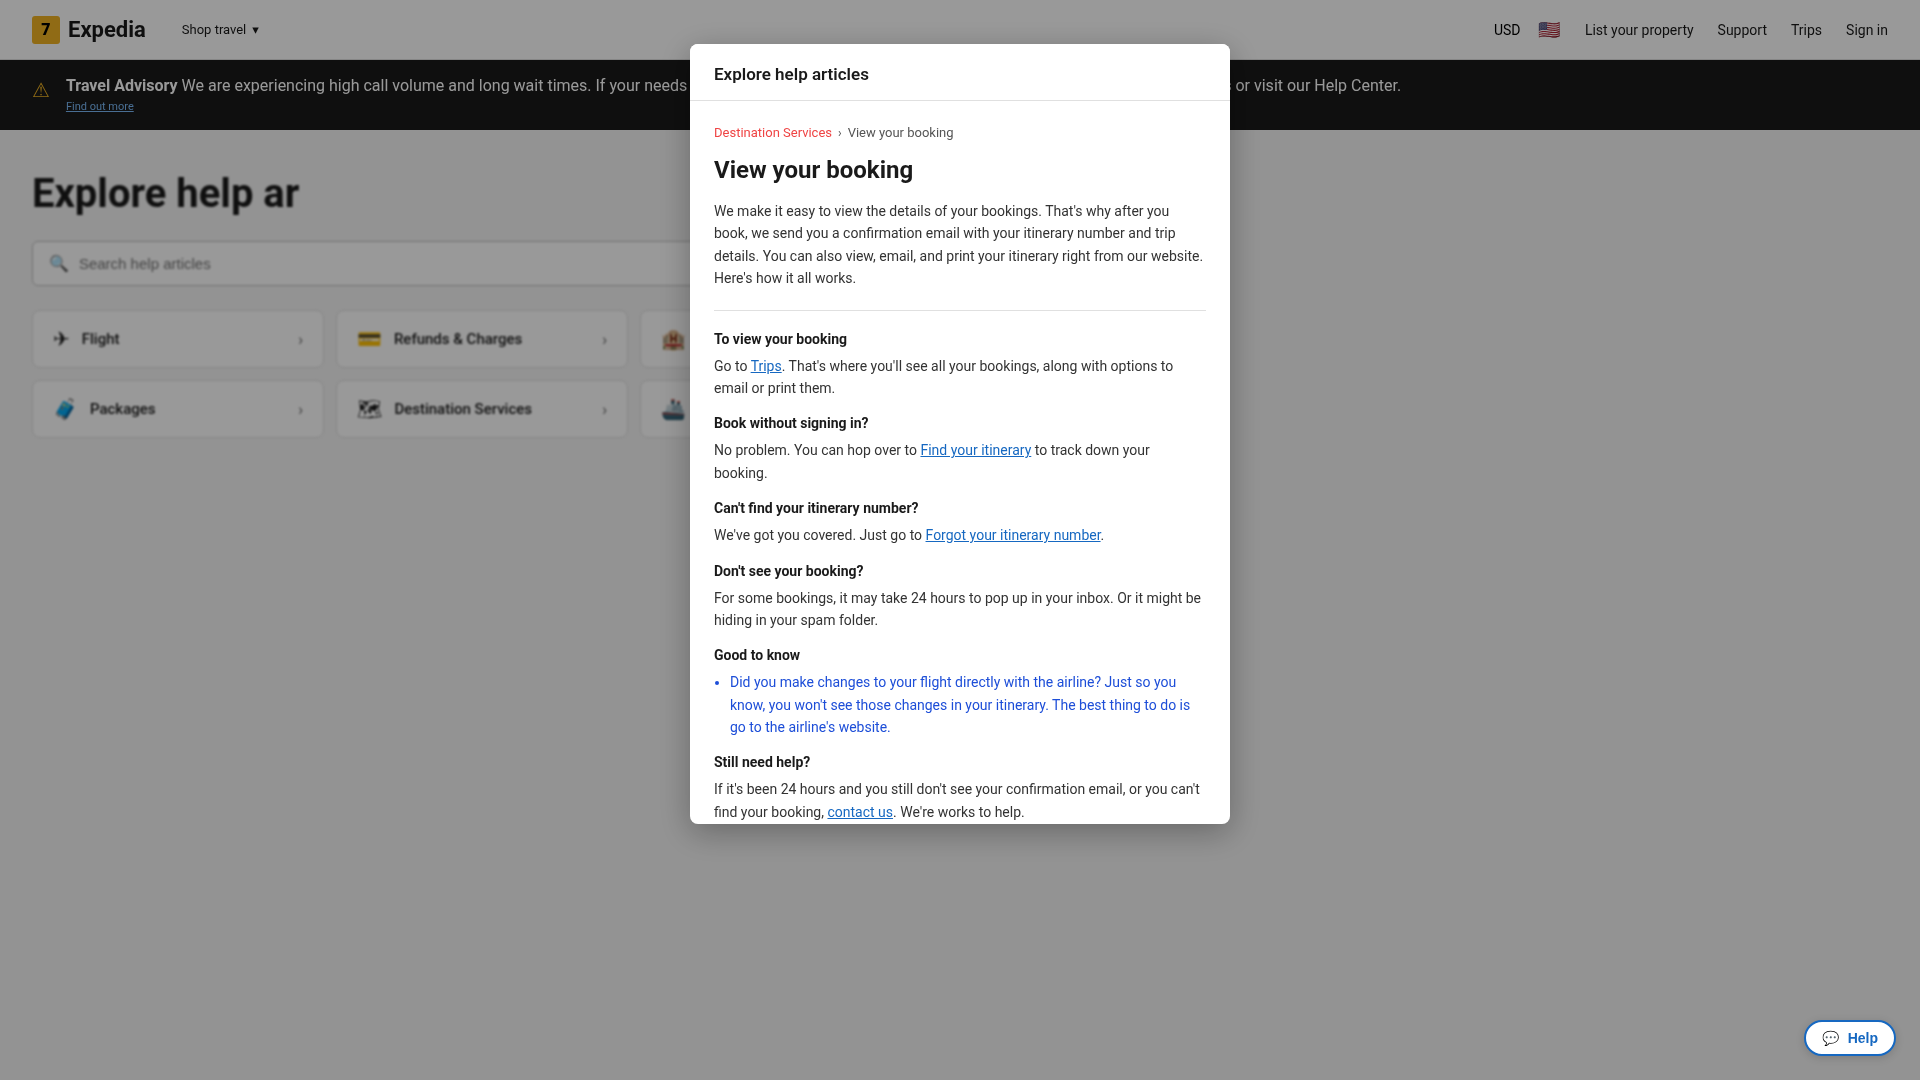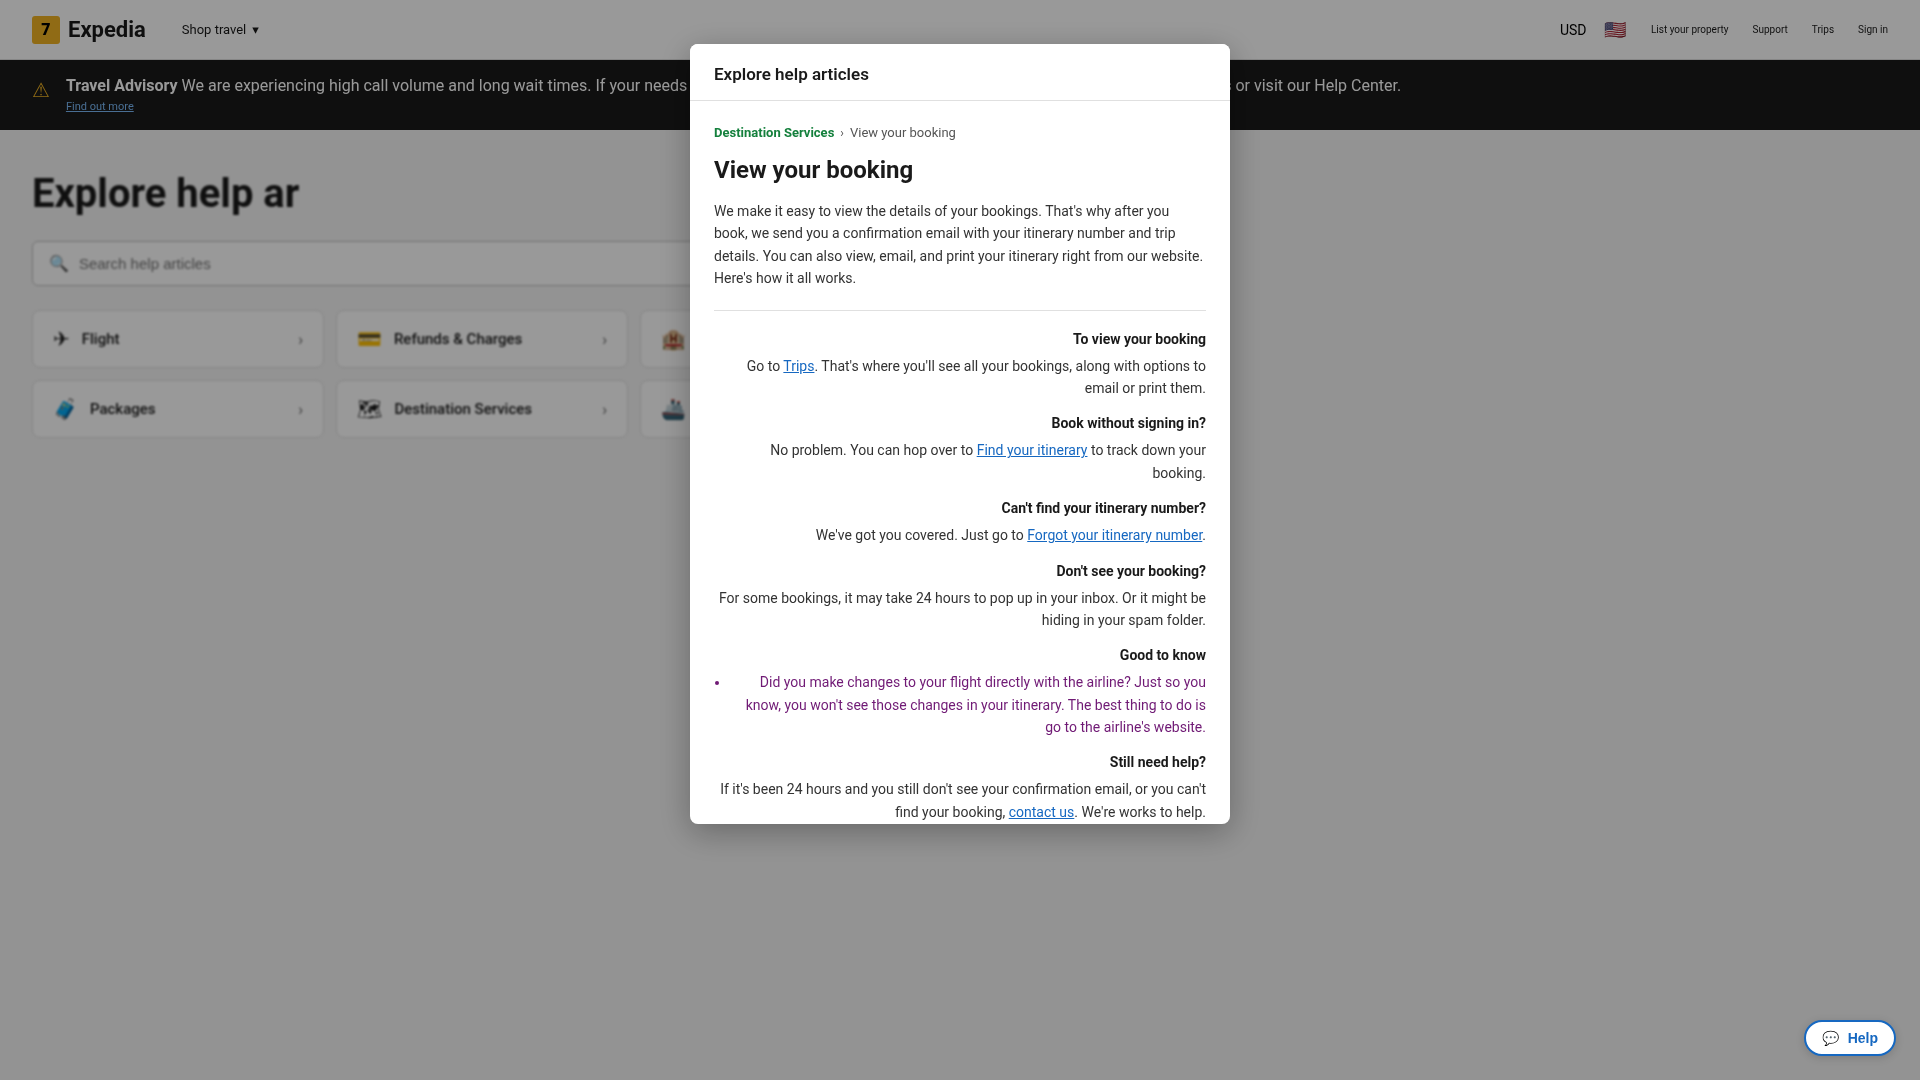--- a/index.html
+++ b/index.html
@@ -4,21 +4,21 @@
   <style>
     * { box-sizing: border-box; margin: 0; padding: 0; }
     body { font-family: -apple-system, BlinkMacSystemFont, 'Segoe UI', Roboto, sans-serif; background: #f5f5f5; min-height: 1080px; position: relative; }
 
     
     .nav { background: white; border-bottom: 1px solid #e0e0e0; display: flex; align-items: center; padding: 0 32px; height: 60px; position: relative; z-index: 1; }
     .nav-logo { display: flex; align-items: center; gap: 8px; font-size: 22px; font-weight: 700; color: #1a1a1a; text-decoration: none; margin-right: 24px; }
     .nav-logo-icon { width: 28px; height: 28px; background: #f0b323; display: flex; align-items: center; justify-content: center; border-radius: 3px; font-weight: 900; color: black; font-size: 16px; }
     .nav-shop { display: flex; align-items: center; gap: 6px; cursor: pointer; font-size: 13px; color: #1a1a1a; padding: 8px 12px; border-radius: 4px; }
     .nav-right { margin-left: auto; display: flex; align-items: center; gap: 24px; }
-    .nav-right a { font-size: 10px; color: #1a1a1a; text-decoration: none; cursor: pointer; }
+    .nav-right a { font-size: 14px; color: #1a1a1a; text-decoration: none; cursor: pointer; }
     .nav-currency { display: flex; align-items: center; gap: 18px; font-size: 14px; cursor: pointer; }
     .flag { font-size: 18px; }
 
     
     .advisory { background: #1a1a1a; color: white; padding: 16px 32px; display: flex; align-items: flex-start; gap: 16px; }
     .advisory-icon { color: #f0b323; font-size: 20px; margin-top: 2px; flex-shrink: 0; }
     .advisory-link { color: #7ab8f5; text-decoration: underline; cursor: pointer; font-size: 11px; display: inline-block; }
 
     
     .bg-content { padding: 40px 32px; filter: blur(1px); }
@@ -37,34 +37,34 @@
     
     .modal { background: white; border-radius: 8px; width: 540px; max-height: 780px; overflow-y: auto; position: relative; box-shadow: 0 8px 32px rgba(0,0,0,0.3); }
     .modal-header { padding: 20px 24px 16px; border-bottom: 1px solid #e0e0e0; display: flex; align-items: center; justify-content: space-between; position: sticky; top: 0; background: white; z-index: 10; }
     .modal-title { font-size: 17px; font-weight: 600; color: #1a1a1a; }
     .modal-close { width: 32px; height: 32px; border-radius: 50%; border: 2px solid #ccc; background: white; cursor: pointer; display: flex; align-items: center; justify-content: center; font-size: 16px; color: #555; position: absolute; top: 16px; left: -16px; }
 
     .modal-body { padding: 24px; }
 
     
     .breadcrumb { display: flex; align-items: center; gap: 6px; font-size: 13px; margin-bottom: 16px; }
-    .breadcrumb-link { color: #15803d; text-decoration: none; cursor: pointer; font-weight: bold; }
+    .breadcrumb-link { color: #ef4444; text-decoration: none; cursor: pointer; }
     .breadcrumb-sep { color: #555; font-size: 12px; }
     .breadcrumb-current { color: #555; }
 
     
     .article-h1 { font-size: 24px; font-weight: 700; color: #1a1a1a; margin-bottom: 16px; }
     .article-intro { font-size: 14px; line-height: 1.6; color: #333; margin-bottom: 20px; }
     .article-divider { border: none; border-top: 1px solid #e0e0e0; margin: 20px 0; }
     .article-section-title { font-size: 14px; font-weight: 700; color: #1a1a1a; margin-bottom: 8px; }
     .article-p { font-size: 14px; line-height: 1.6; color: #333; margin-bottom: 16px; }
     .article-link { color: #1668c1; text-decoration: underline; cursor: pointer; }
     .article-list { margin: 8px 0 16px 16px; }
-    .article-list li { font-size: 14px; line-height: 1.6; color: #701a75; margin-bottom: 4px; list-style: disc; }
-    .article-section-group { margin-bottom: 16px; text-align: right; }
+    .article-list li { font-size: 14px; line-height: 1.6; color: #1d4ed8; margin-bottom: 4px; list-style: disc; }
+    .article-section-group { margin-bottom: 16px; }
 
     
     .help-btn { position: fixed; bottom: 24px; right: 24px; background: white; border: 2px solid #1668c1; color: #1668c1; border-radius: 24px; padding: 8px 16px; font-size: 14px; font-weight: 600; cursor: pointer; display: flex; align-items: center; gap: 8px; z-index: 200; box-shadow: 0 2px 8px rgba(0,0,0,0.15); }
   </style>
 </head>
 <body>
 
 <nav class="nav">
   <a class="nav-logo">
     <div class="nav-logo-icon">7</div>

